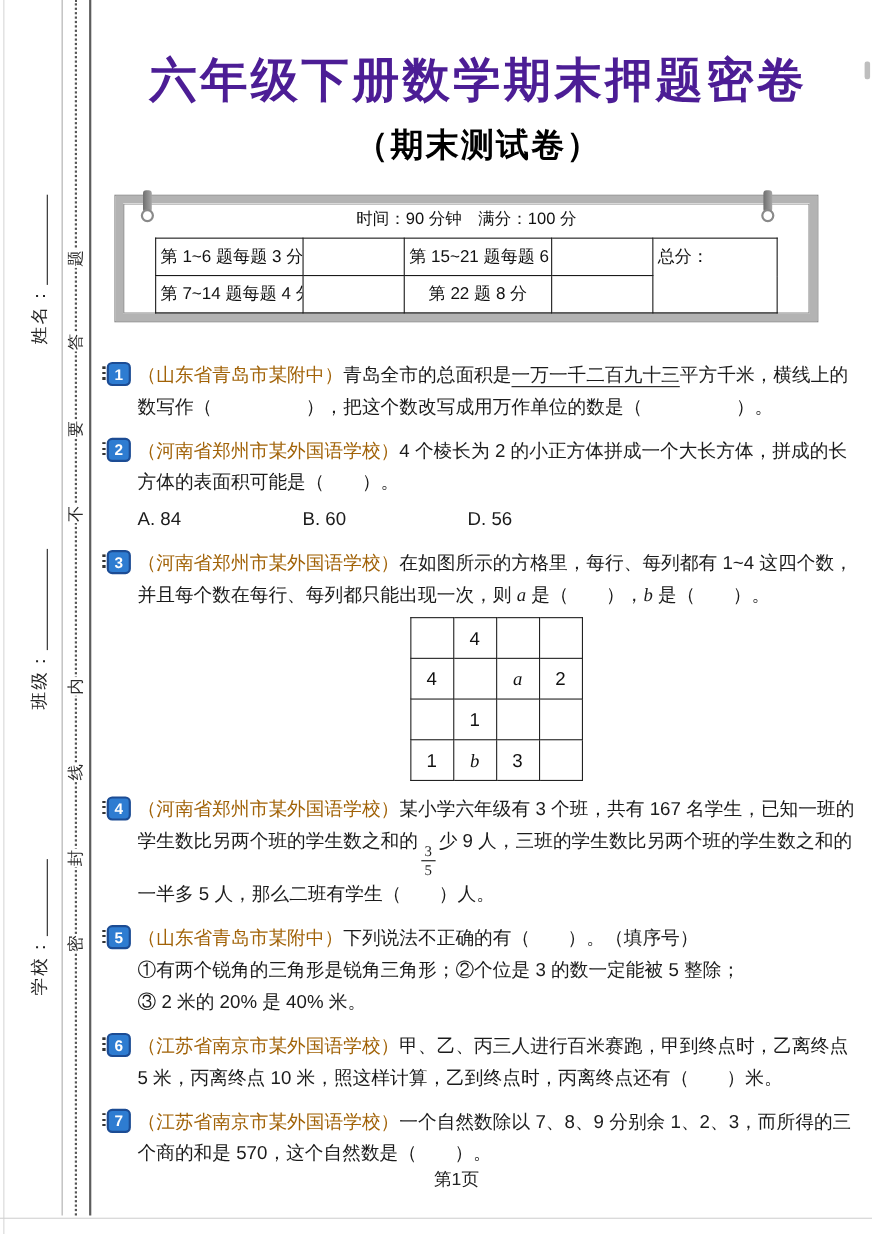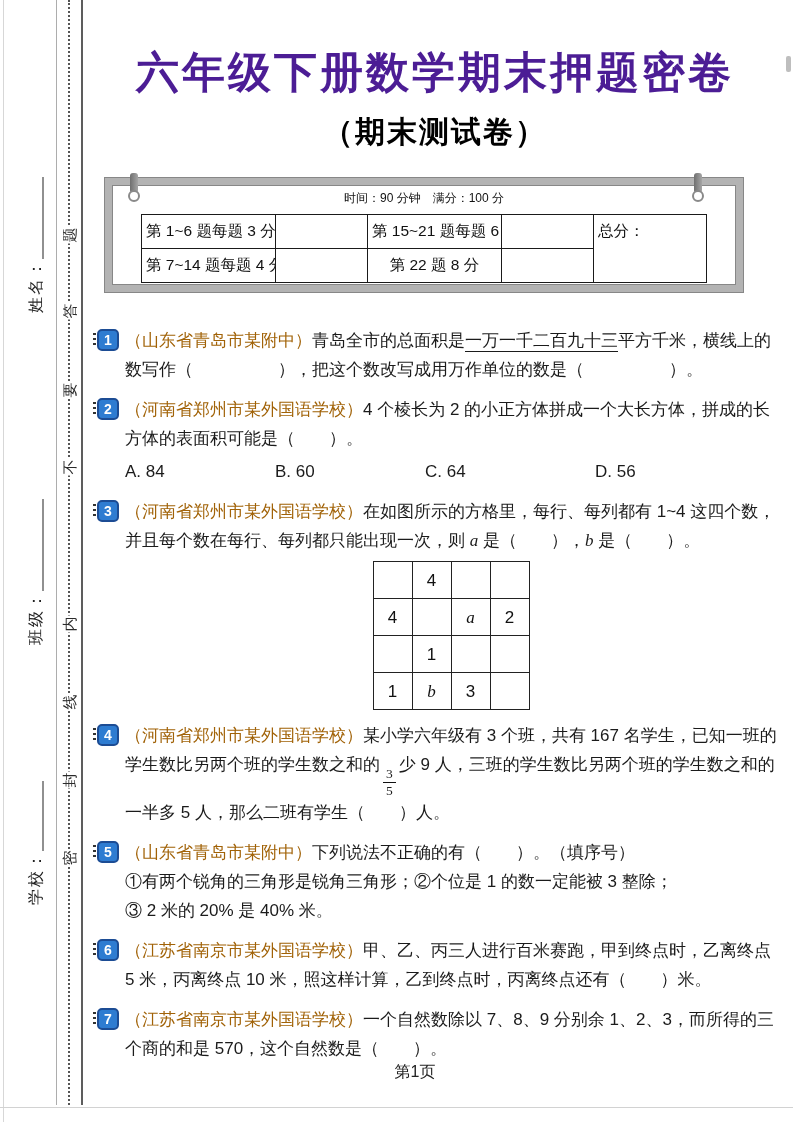--- a/index.html
+++ b/index.html
@@ -30,21 +30,21 @@
             font-weight:bold;font-size:30px;letter-spacing:2px;color:#000;}
 
   
   .board{position:absolute;left:20px;top:178px;width:624px;height:100px;background:#fff;
          border:7px solid #b3b3b3;box-shadow:0 0 0 1px #878787, inset 0 0 0 1px #878787;}
   .pin{position:absolute;top:-12px;width:8px;height:20px;background:linear-gradient(90deg,#6f6f6f,#a5a5a5);
        border-radius:3px;}
   .pin::after{content:"";position:absolute;left:50%;bottom:-9px;transform:translateX(-50%);
               width:8px;height:8px;border:2px solid #8a8a8a;border-radius:50%;background:#fff;}
   .pin-left{left:18px;} .pin-right{right:34px;}
-  .board-info{margin-top:5px;text-align:center;font-size:12px;color:#111;}
+  .board-info{margin-top:5px;text-align:center;font-size:15px;color:#111;}
   .score-table{border-collapse:collapse;margin:7px auto 0 auto;width:566px;table-layout:fixed;}
   .score-table td{border:1.6px solid #1a1a1a;height:33px;font-size:15.5px;padding:0 4px;
                   color:#111;overflow:hidden;white-space:nowrap;}
   .score-table .c1{width:24%;} .score-table .c2{width:16%;} .score-table .c3{width:24%;}
   .score-table .c4{width:16%;} .score-table .c5{width:20%;}
   .score-table .center{text-align:center;}
   .score-table .total-cell{vertical-align:top;padding-top:6px;}
 
   
   .questions{position:absolute;left:12px;top:326px;width:680px;}
@@ -142,21 +142,20 @@
         <span class="q-badge">1</span>
         <p class="q-text"><span class="q-source">（山东省青岛市某附中）</span><span>青岛全市的总面积是</span><span class="u">一万一千二百九十三</span><span>平方千米，横线上的数写作（　　　　　），把这个数改写成用万作单位的数是（　　　　　）。</span></p>
       </div>
 
       <div class="q">
         <span class="q-badge">2</span>
         <p class="q-text"><span class="q-source">（河南省郑州市某外国语学校）</span><span>4 个棱长为 2 的小正方体拼成一个大长方体，拼成的长方体的表面积可能是（　　）。</span></p>
         <div class="opts">
           <span class="opt">A. 84</span>
           <span class="opt">B. 60</span>
-          <span class="opt">C. 64</span>
           <span class="opt">D. 56</span>
         </div>
       </div>
 
       <div class="q">
         <span class="q-badge">3</span>
         <p class="q-text"><span class="q-source">（河南省郑州市某外国语学校）</span><span>在如图所示的方格里，每行、每列都有 1~4 这四个数，并且每个数在每行、每列都只能出现一次，则 </span><span class="var">a</span><span> 是（　　），</span><span class="var">b</span><span> 是（　　）。</span></p>
         <table class="q3-grid">
           <tbody>
               <tr>
@@ -191,21 +190,21 @@
         <span class="q-badge">4</span>
         <p class="q-text"><span class="q-source">（河南省郑州市某外国语学校）</span><span>某小学六年级有 3 个班，共有 167 名学生，已知一班的学生数比另两个班的学生数之和的</span><span class="frac">
               <span class="num">3</span>
               <span class="den">5</span>
             </span><span>少 9 人，三班的学生数比另两个班的学生数之和的一半多 5 人，那么二班有学生（　　）人。</span></p>
       </div>
 
       <div class="q">
         <span class="q-badge">5</span>
         <p class="q-text"><span class="q-source">（山东省青岛市某附中）</span><span>下列说法不正确的有（　　）。（填序号）</span></p>
-        <p class="sub-line">①有两个锐角的三角形是锐角三角形；②个位是 1 的数一定能被 3 整除；</p>
+        <p class="sub-line">①有两个锐角的三角形是锐角三角形；②个位是 3 的数一定能被 5 整除；</p>
         <p class="sub-line">③ 2 米的 20% 是 40% 米。</p>
       </div>
 
       <div class="q">
         <span class="q-badge">6</span>
         <p class="q-text"><span class="q-source">（江苏省南京市某外国语学校）</span><span>甲、乙、丙三人进行百米赛跑，甲到终点时，乙离终点 5 米，丙离终点 10 米，照这样计算，乙到终点时，丙离终点还有（　　）米。</span></p>
       </div>
 
       <div class="q">
         <span class="q-badge">7</span>

